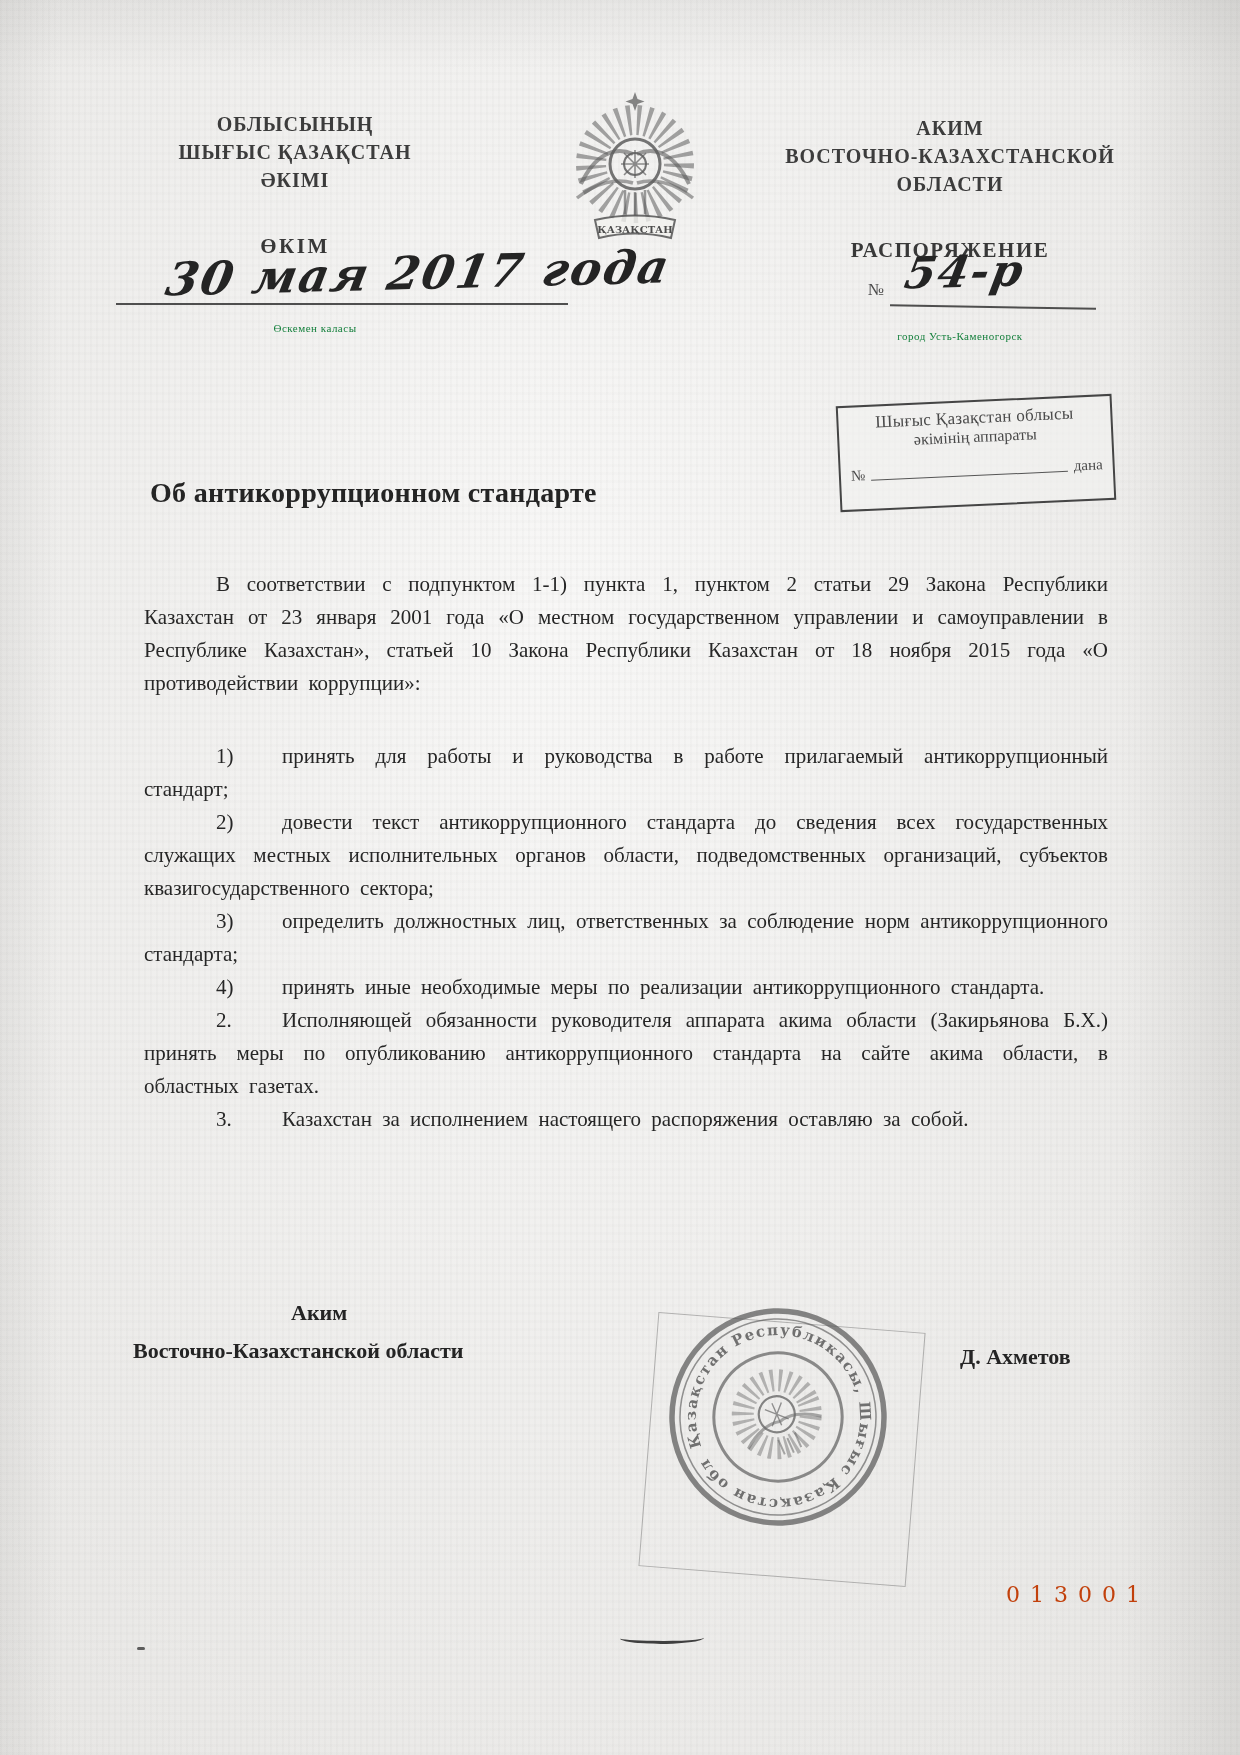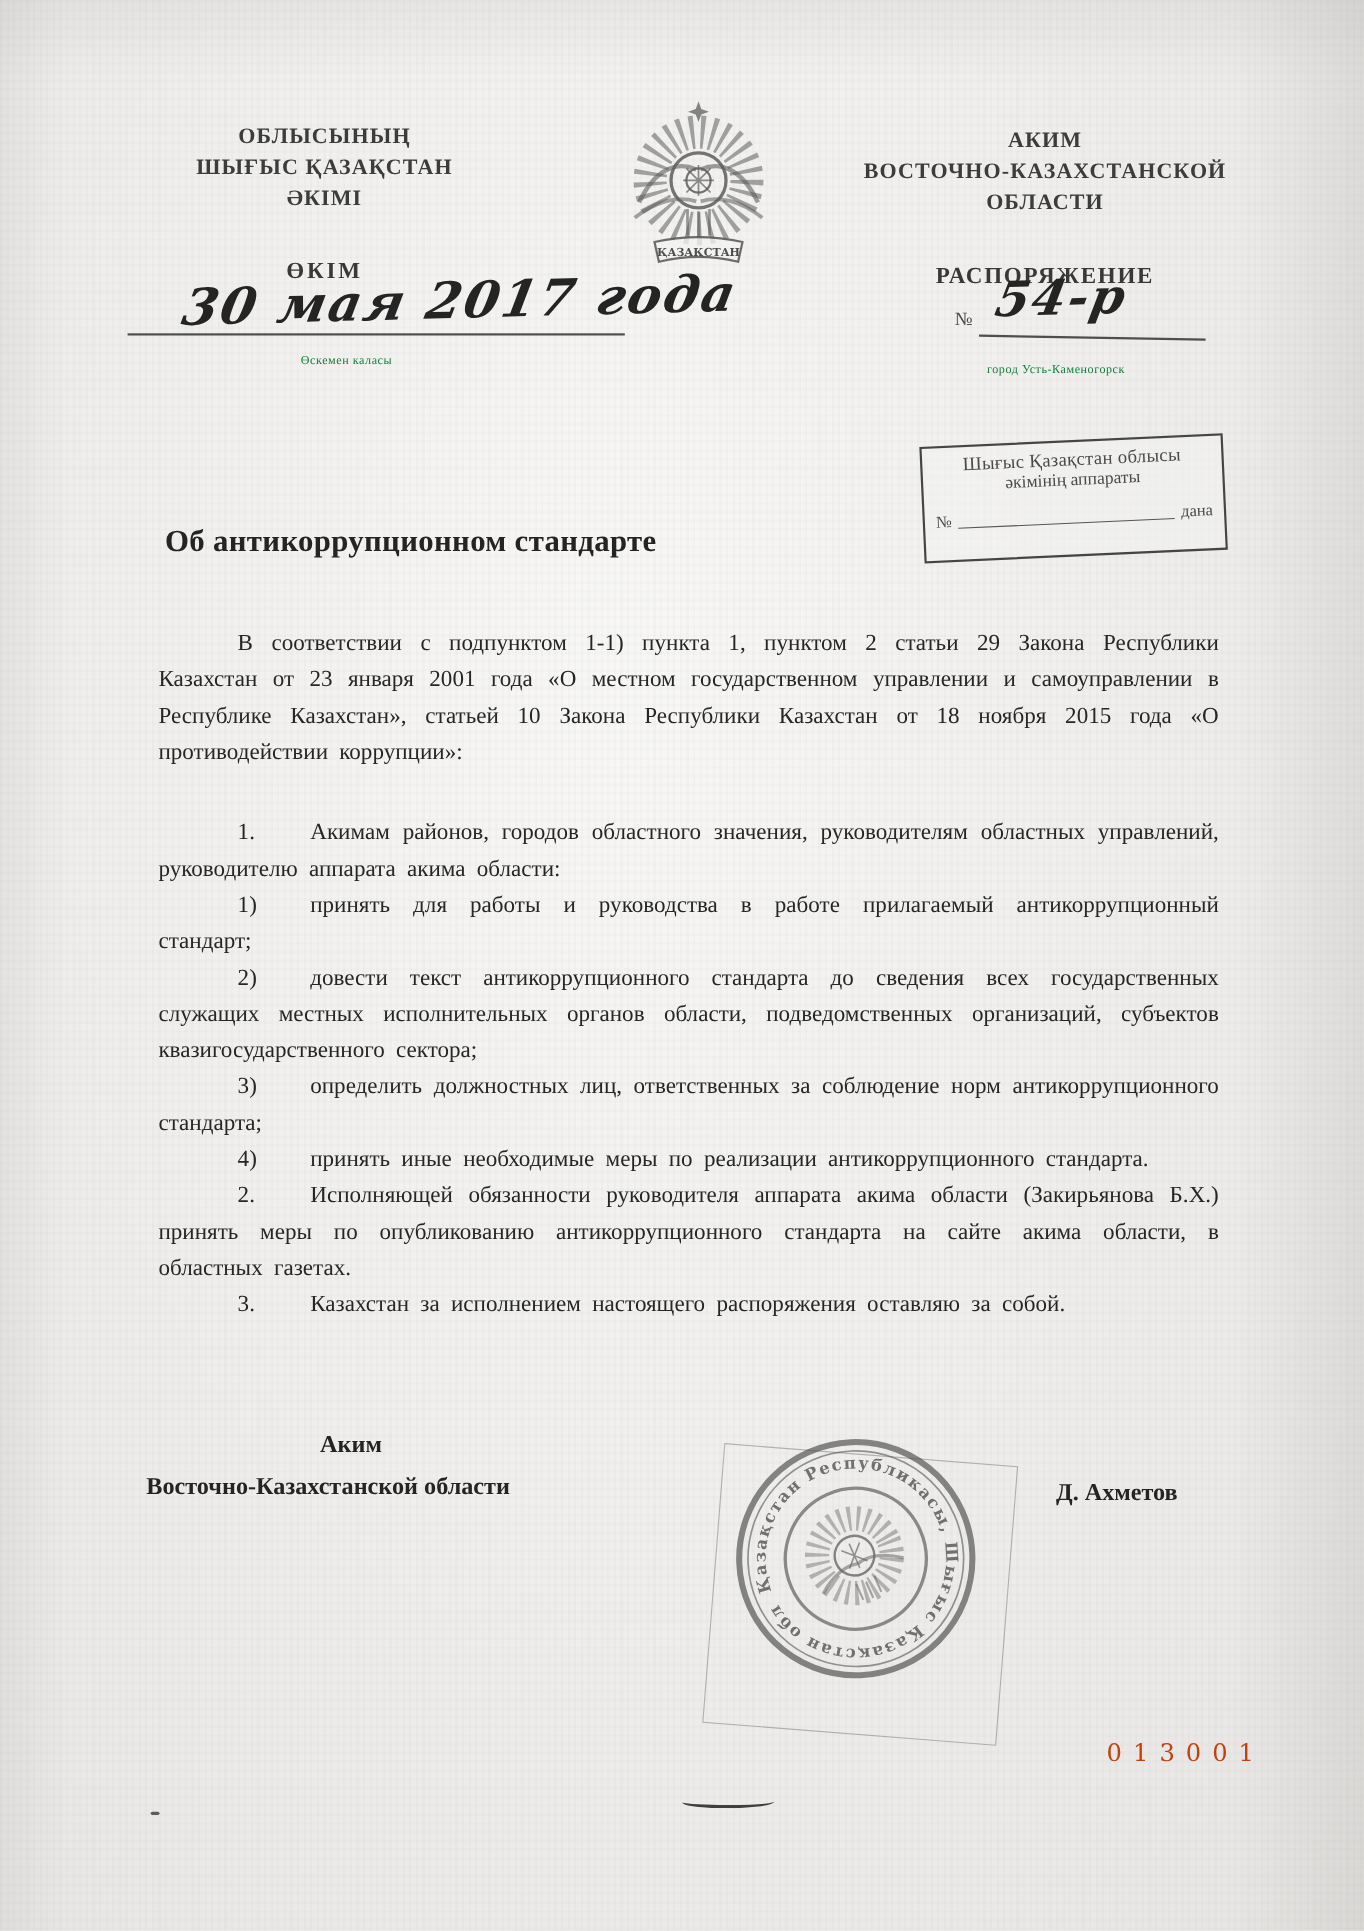--- a/index.html
+++ b/index.html
@@ -124,21 +124,20 @@
     <span>№</span>
     <span class="fill-line"></span>
     <span>дана</span>
   </div>
 </div>
 
 <div class="abs" id="doc-title">Об антикоррупционном стандарте</div>
 
 <div class="abs" id="body-text">
   <p class="intro"><span>В соответствии с подпунктом 1-1) пункта 1, пунктом 2 статьи 29 Закона Республики Казахстан от 23 января 2001 года «О местном государственном управлении и самоуправлении в Республике Казахстан», статьей 10 Закона Республики Казахстан от 18 ноября 2015 года «О противодействии коррупции»:</span></p>
-  <p><span class="num">1.</span><span>Акимам районов, городов областного значения, руководителям областных управлений, руководителю аппарата акима области:</span></p>
   <p><span class="num">1)</span><span>принять для работы и руководства в работе прилагаемый антикоррупционный стандарт;</span></p>
   <p><span class="num">2)</span><span>довести текст антикоррупционного стандарта до сведения всех государственных служащих местных исполнительных органов области, подведомственных организаций, субъектов квазигосударственного сектора;</span></p>
   <p><span class="num">3)</span><span>определить должностных лиц, ответственных за соблюдение норм антикоррупционного стандарта;</span></p>
   <p><span class="num">4)</span><span>принять иные необходимые меры по реализации антикоррупционного стандарта.</span></p>
   <p><span class="num">2.</span><span>Исполняющей обязанности руководителя аппарата акима области (Закирьянова Б.Х.) принять меры по опубликованию антикоррупционного стандарта на сайте акима области, в областных газетах.</span></p>
   <p><span class="num">3.</span><span>Казахстан за исполнением настоящего распоряжения оставляю за собой.</span></p>
 </div>
 
 <div class="abs" id="sig-position">
   <span class="l1">Аким</span>

